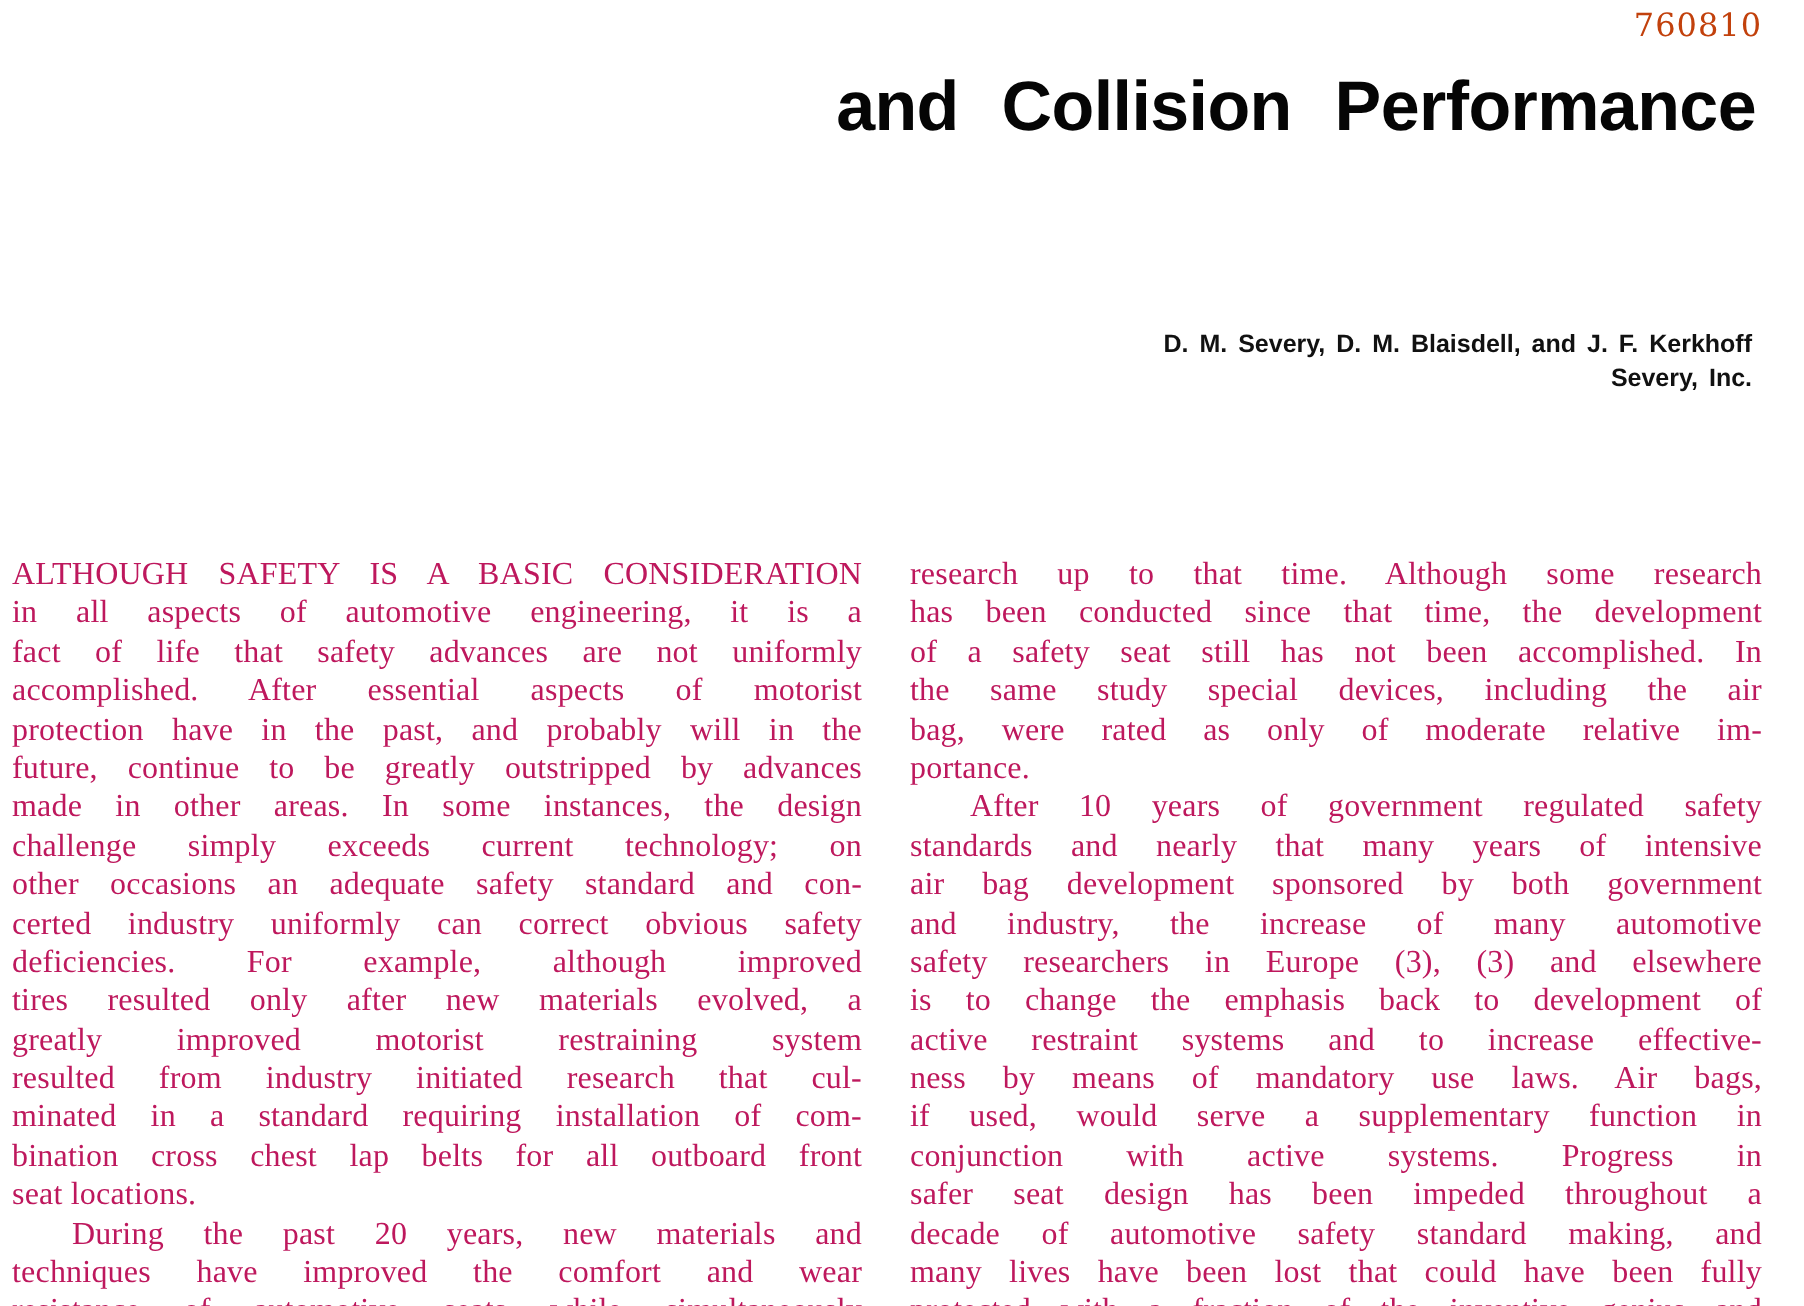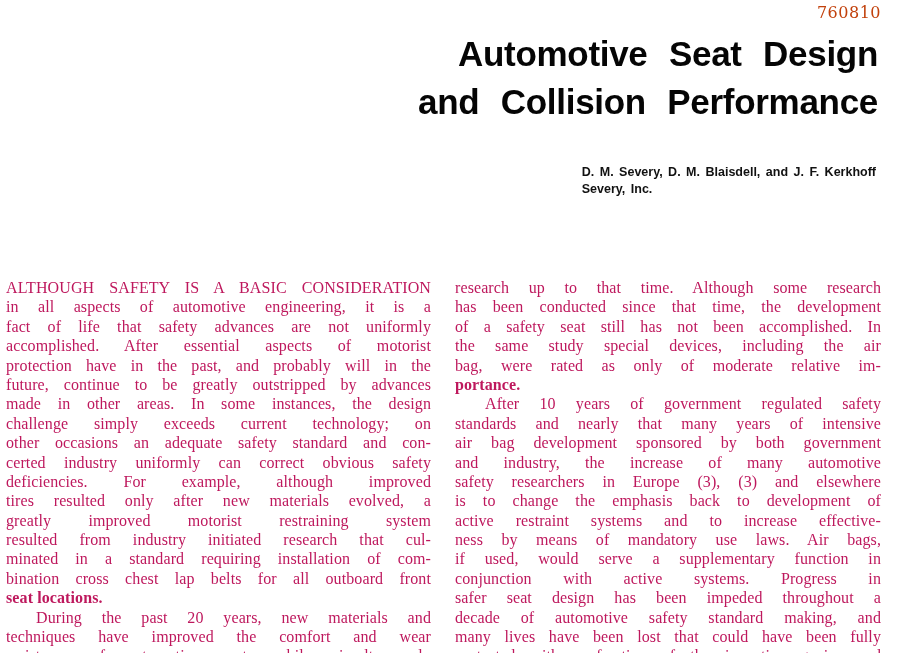--- a/index.html
+++ b/index.html
@@ -32,20 +32,21 @@
     line-height: 48px;
     letter-spacing: -0.3px;
     word-spacing: 12px;
     color: #050505;
     white-space: nowrap;
   }
   .authors-block {
     position: absolute;
     top: 164px;
     right: 26px;
+    text-align: right;
     font-family: "Liberation Sans", sans-serif;
     font-weight: bold;
     font-size: 12.5px;
     line-height: 17px;
     word-spacing: 2px;
     color: #111111;
     white-space: nowrap;
   }
   .col {
     position: absolute;
@@ -59,34 +60,32 @@
     height: 19.4px;
     letter-spacing: 0.1px;
     text-align: justify;
     text-align-last: justify;
     -moz-text-align-last: justify;
     overflow: hidden;
     color: #be185d;
   }
   .line.pend {
     text-align-last: left;
-    font-weight: bold;
     -moz-text-align-last: left;
   }
   .line.indent { text-indent: 30px; }
 </style>
 </head>
 <body>
 
 <div class="page">
 
   <div class="paper-number">760810</div>
 
   <div class="title-block">
-    <div>Automotive Seat Design</div>
     <div>and Collision Performance</div>
   </div>
 
   <div class="authors-block">
     <div>D. M. Severy, D. M. Blaisdell, and J. F. Kerkhoff</div>
     <div>Severy, Inc.</div>
   </div>
 
   <div class="col col-left">
       <div class="line">ALTHOUGH SAFETY IS A BASIC CONSIDERATION</div>

